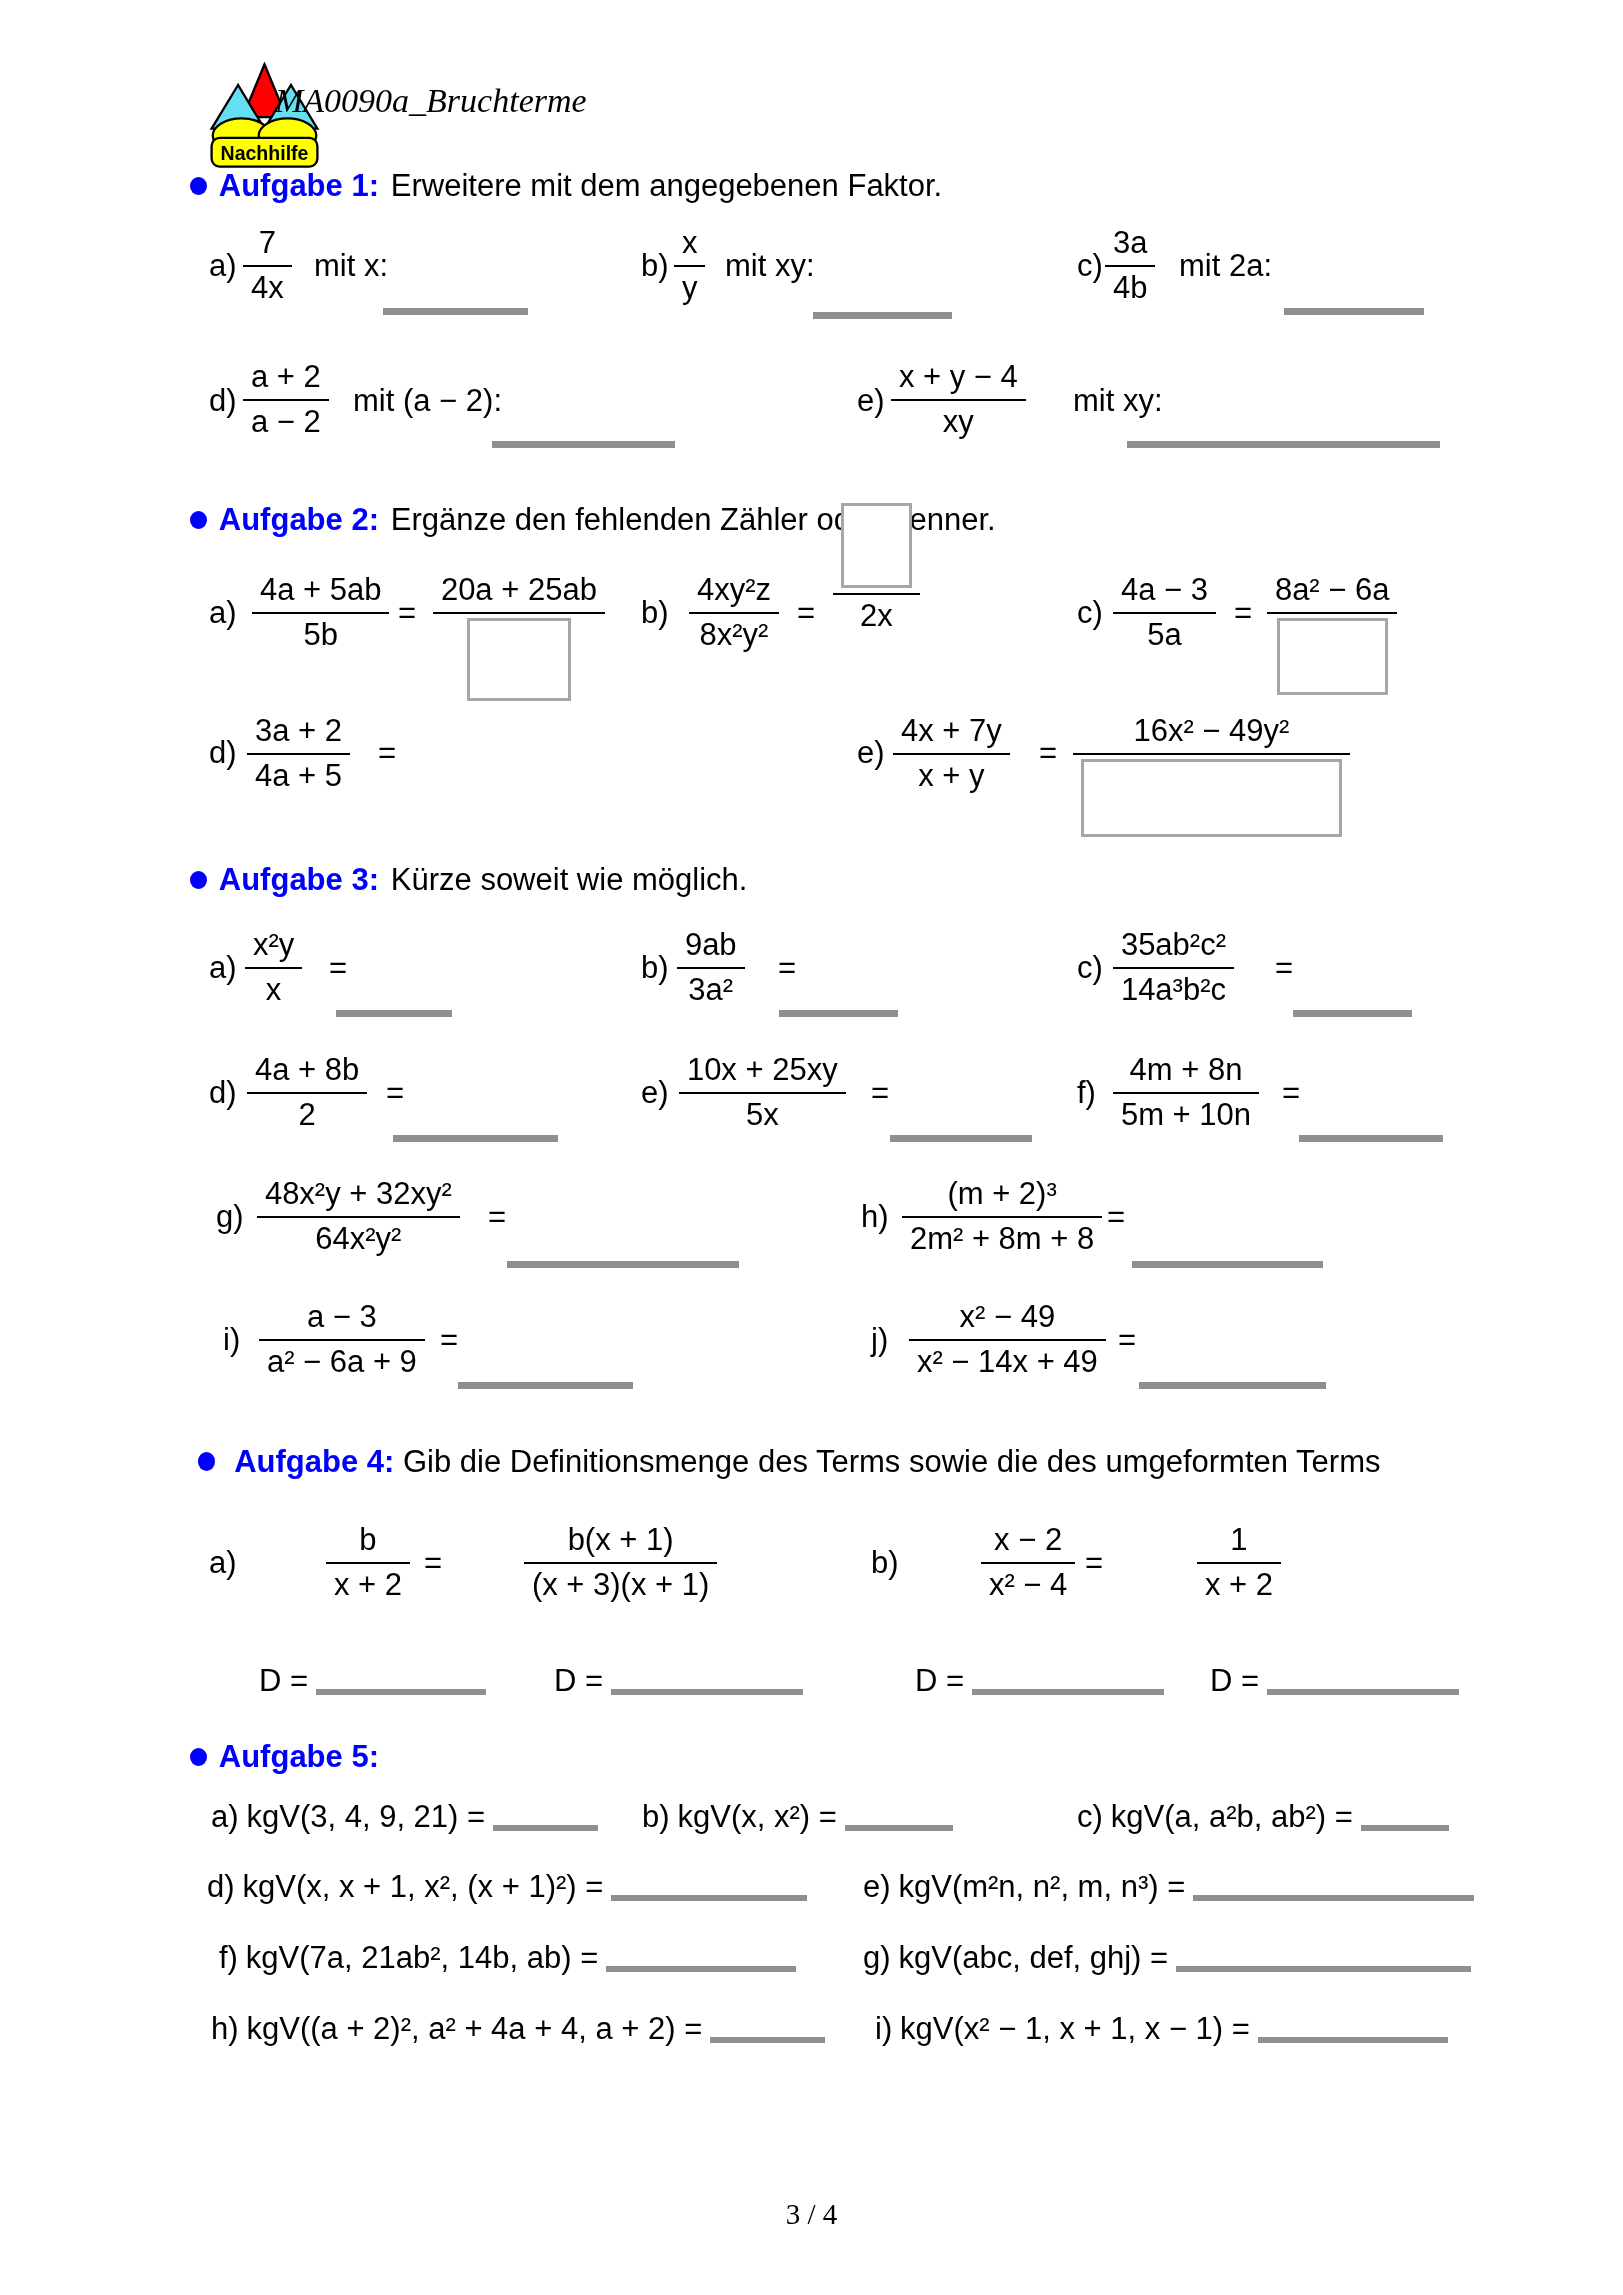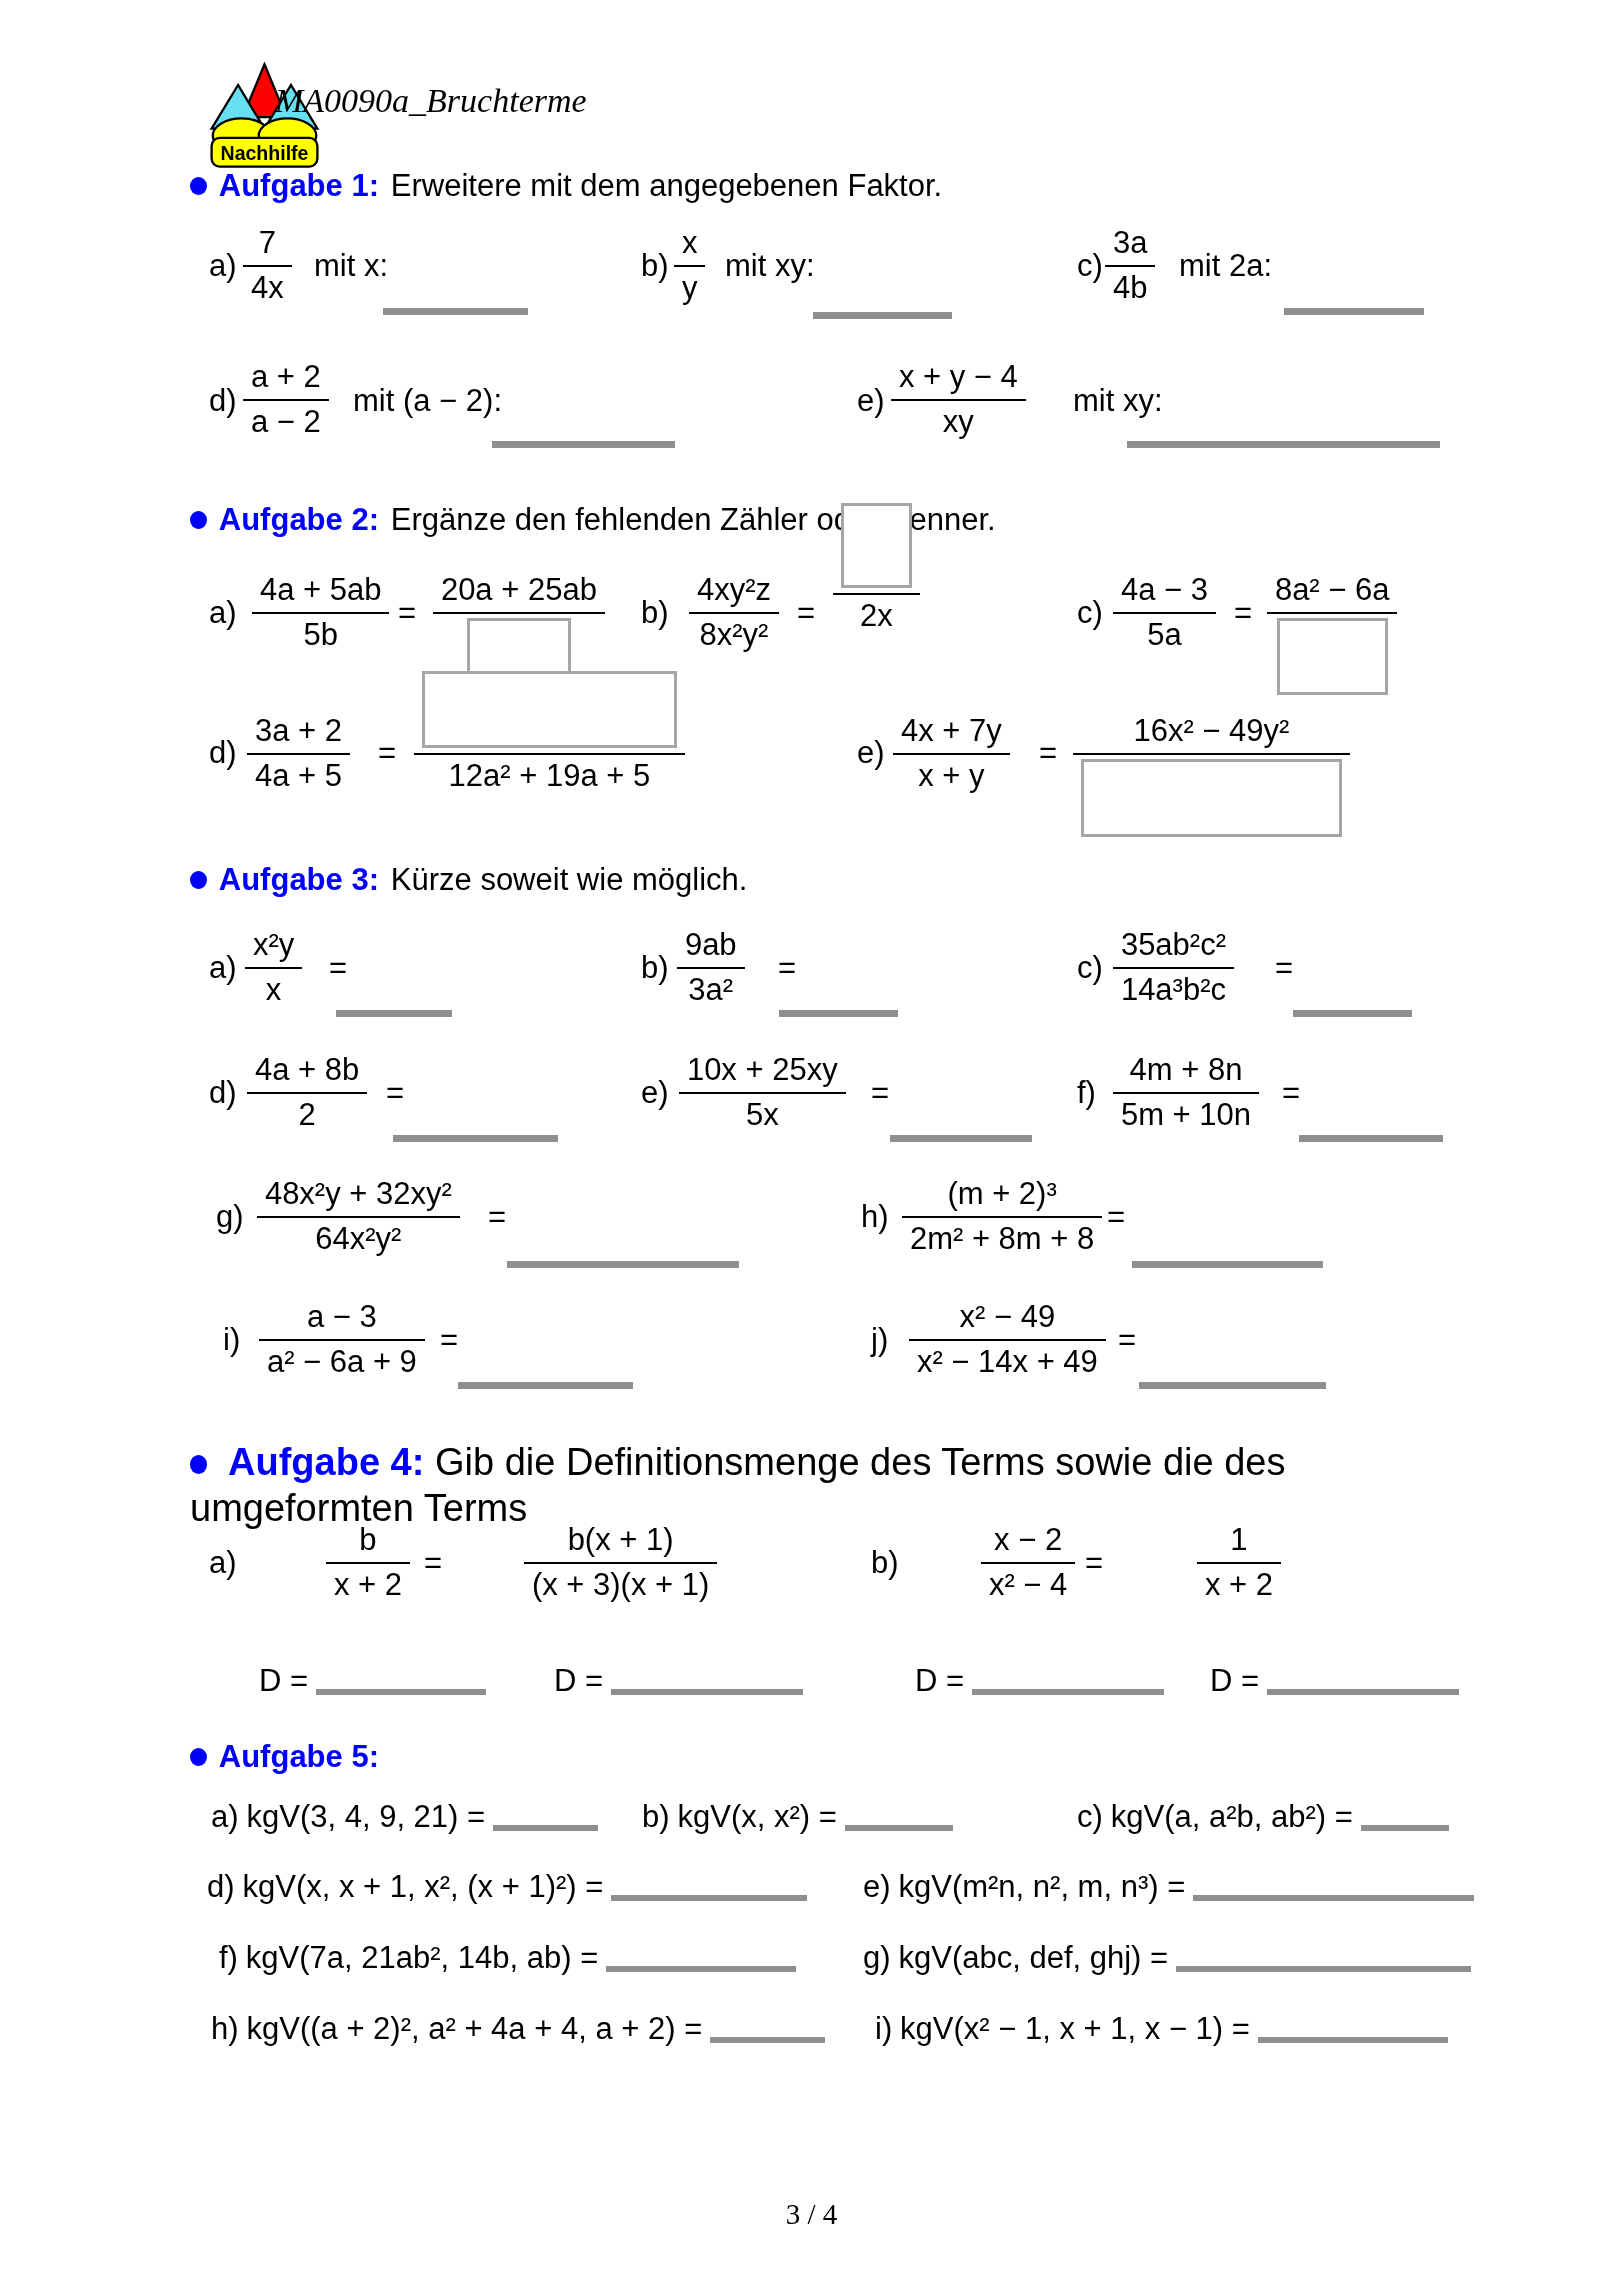--- a/index.html
+++ b/index.html
@@ -129,24 +129,20 @@
     <span class="num">8a² − 6a</span>
     <span class="den"><span class="box" style="width:105px;height:71px;margin-top:1.3px"></span></span>
   </span>
 
   <span class="lbl" style="left:209px;top:734px">d)</span>
   <span class="frac" style="left:247px;top:713px">
     <span class="num">3a + 2</span>
     <span class="den">4a + 5</span>
   </span>
   <span class="lbl" style="left:378px;top:734px">=</span>
-  <span class="frac" style="left:414px;top:671px">
-    <span class="num"><span class="box" style="width:249px;height:71px;margin-bottom:1.3px"></span></span>
-    <span class="den">12a² + 19a + 5</span>
-  </span>
 
   <span class="lbl" style="left:857px;top:734px">e)</span>
   <span class="frac" style="left:893px;top:713px">
     <span class="num">4x + 7y</span>
     <span class="den">x + y</span>
   </span>
   <span class="lbl" style="left:1039px;top:734px">=</span>
   <span class="frac" style="left:1073px;top:713px">
     <span class="num">16x² − 49y²</span>
     <span class="den"><span class="box" style="width:255px;height:72px;margin-top:1.3px"></span></span>
@@ -231,21 +227,21 @@
   <div class="ans" style="left:458px;top:1382px;width:175px"></div>
 
   <span class="lbl" style="left:871px;top:1321px">j)</span>
   <span class="frac" style="left:909px;top:1299px">
     <span class="num">x² − 49</span>
     <span class="den">x² − 14x + 49</span>
   </span>
   <span class="lbl" style="left:1118px;top:1321px">=</span>
   <div class="ans" style="left:1139px;top:1382px;width:187px"></div>
 
-  <div class="abs" style="left:190px;top:1439px;width:1283px;font-size:38px;line-height:46px">
+  <div class="abs" style="left:198px;top:1439px;width:1283px;font-size:31px;line-height:46px">
     <span class="bullet-inline"></span>
     <span class="h-title">Aufgabe 4:</span>
     <span>Gib die Definitionsmenge des Terms sowie die des umgeformten Terms</span>
   </div>
 
   <span class="lbl" style="left:209px;top:1544px">a)</span>
   <span class="frac" style="left:326px;top:1522px">
     <span class="num">b</span>
     <span class="den">x + 2</span>
   </span>

